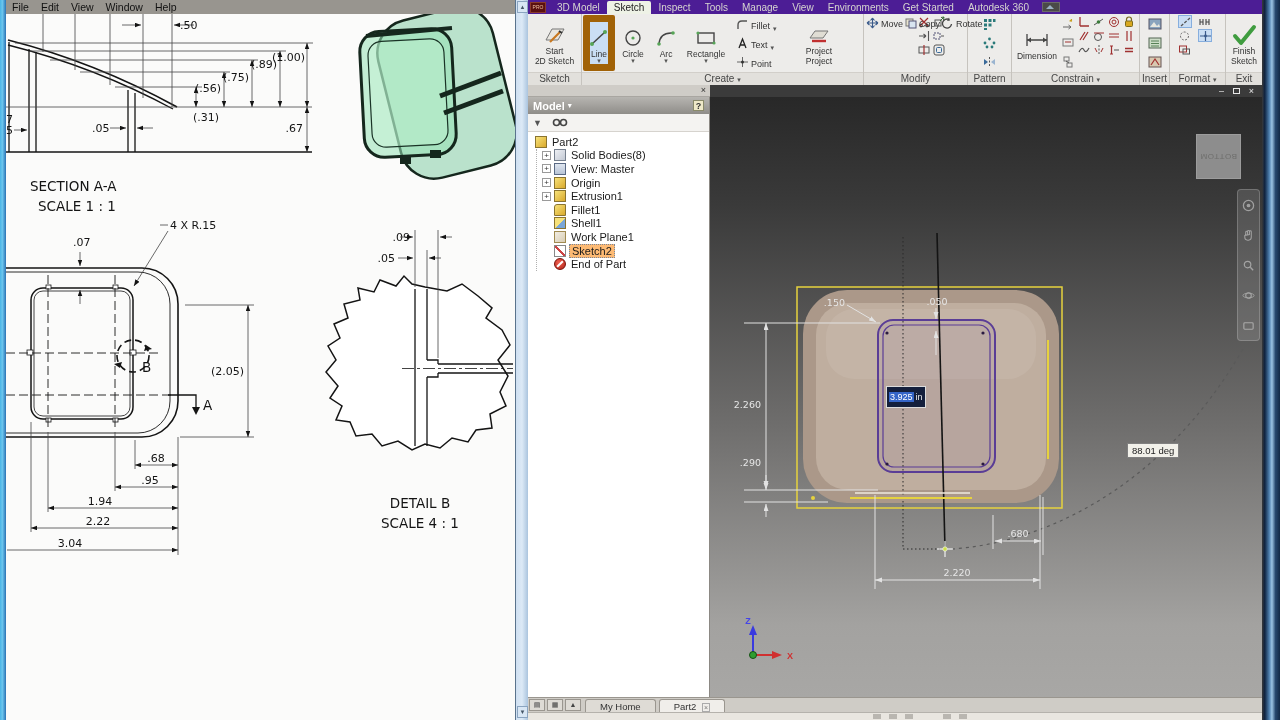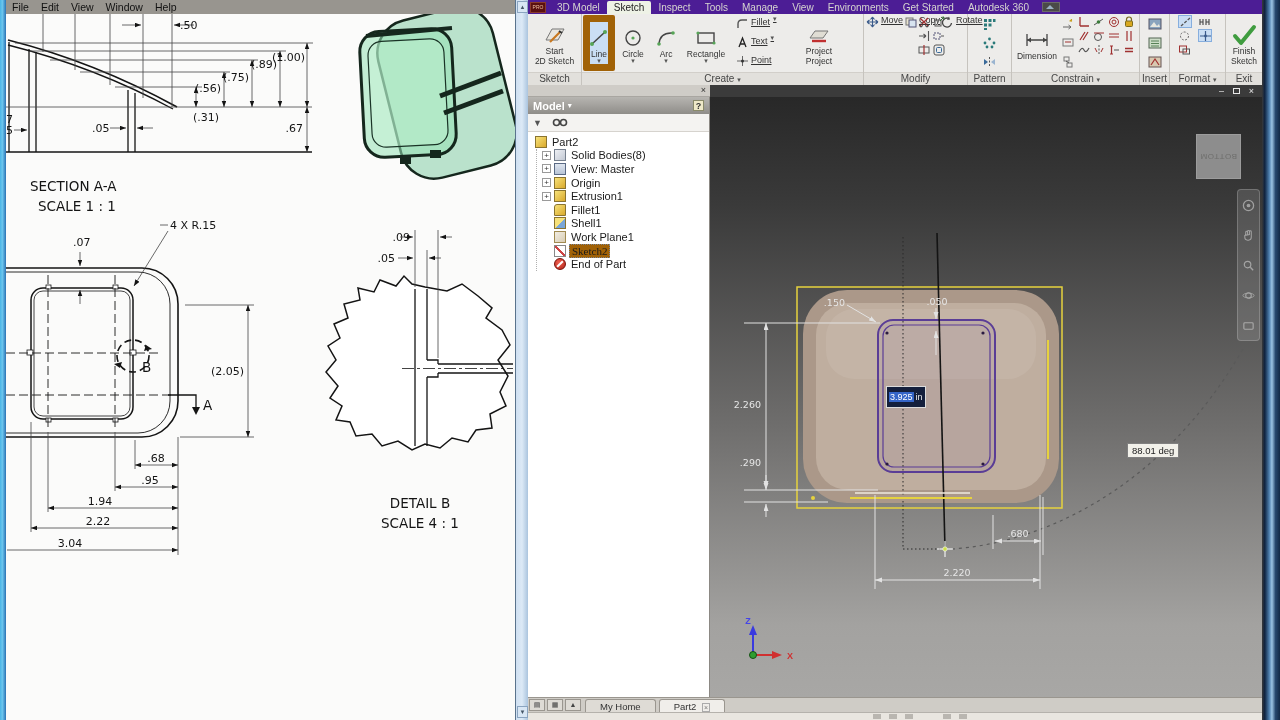--- a/index.html
+++ b/index.html
@@ -46,21 +46,21 @@
     display:flex; }
   .panel { border-right:1px solid #c6c3be; display:flex; flex-direction:column; }
   .pbody { flex:1; display:flex; align-items:stretch; padding:1px 1px; }
   .pcap { height:13px; font-size:10px; color:#454545; text-align:center; line-height:12px;
     background:#e2e0dc; border-top:1px solid #d2cfca; white-space:nowrap; overflow:hidden;}
   .bigbtn { display:flex; flex-direction:column; align-items:center; justify-content:center;
     padding-top:3px; font-size:8.5px; color:#333; line-height:1.15; text-align:center; border-radius:2px; }
   .bigbtn .bic { height:24px; display:flex; align-items:center; }
   .bigbtn.hl { background:#cadef4; border:7px solid #a16207; }
   .caret { font-size:7px; color:#555; line-height:4px; }
-  .srow { display:flex; align-items:flex-start; font-size:9px; color:#333; height:14px;text-decoration:underline; }
+  .srow { display:flex; align-items:flex-end; font-size:9px; color:#333; height:14px; }
   .srow .mi { margin-right:2px; }
   .mi { width:14px; height:13px; display:inline-flex; align-items:center; justify-content:center; }
   .mi.hl { background:#cadef4; border:1px solid #86aede; }
   .icongrid { display:grid; grid-template-columns:repeat(2,15px); grid-auto-rows:14px; }
   .cgrid { display:grid; grid-template-columns:repeat(4,15px); grid-auto-rows:14px; }
   .stackcol { display:flex; flex-direction:column; justify-content:space-around; }
 
   #doc-strip-left { position:absolute; left:0; top:85px; width:182px; height:12px; background:#cfccc7;
     border-bottom:1px solid #a9a6a1; }
   #browser-close { position:absolute; right:4px; top:0; font-size:9px; color:#333; line-height:11px; }
@@ -76,21 +76,21 @@
   #browser-header .hd-caret { font-size:8px; margin-left:3px; font-weight:normal; }
   #browser-help { margin-left:auto; width:11px; height:11px; background:#efe9c8; border:1px solid #8a8a6a;
     color:#333; font-size:9px; font-weight:bold; text-align:center; line-height:10px; }
   #browser-filter { height:18px; background:#f4f3f1; border-bottom:1px solid #d6d3ce;
     display:flex; align-items:center; padding:0 5px; }
   #filter-funnel { color:#555; font-size:9px; margin-right:10px; }
   #tree { position:relative; font-size:11px; color:#1a1a1a; padding-top:3px; }
   #tree-line { position:absolute; left:8px; top:17px; width:1px; height:122px; border-left:1px dotted #b0b0b0; }
   .trow { height:13.6px; display:flex; align-items:center; white-space:nowrap; }
   .trow .lbl { padding:0 2px; }
-  .trow.sel .lbl { background:#a16207; border:1px dotted #7a8699;font-family:Liberation Serif, serif; }
+  .trow.sel .lbl { background:#fdba74; border:1px dotted #7a8699; }
   .indent1 { padding-left:3px; } .indent2 { padding-left:14px; }
   .exp { width:9px; height:9px; border:1px solid #9a9a9a; background:#fff; font-size:8px;
     line-height:7px; text-align:center; color:#333; margin-right:3px; flex:none; }
   .noexp { width:12px; flex:none; }
   .tico { width:12px; height:12px; margin-right:3px; flex:none; border:1px solid #8a7430;
     background:linear-gradient(135deg,#f7e27a,#d9a92c); }
   .tico.gray { background:linear-gradient(135deg,#eef0f4,#c3c9d4); border-color:#76808e; }
   .tico.view { background:linear-gradient(#dfe6f0,#b8c4d6); border-color:#5a6a85; }
   .tico.plane { background:linear-gradient(135deg,#f2ede2,#d8cdb4); border-color:#a08a50; }
   .tico.sketch { background:linear-gradient(45deg,#fff 40%,#c44 42%,#c44 58%,#fff 60%); border-color:#888; }

